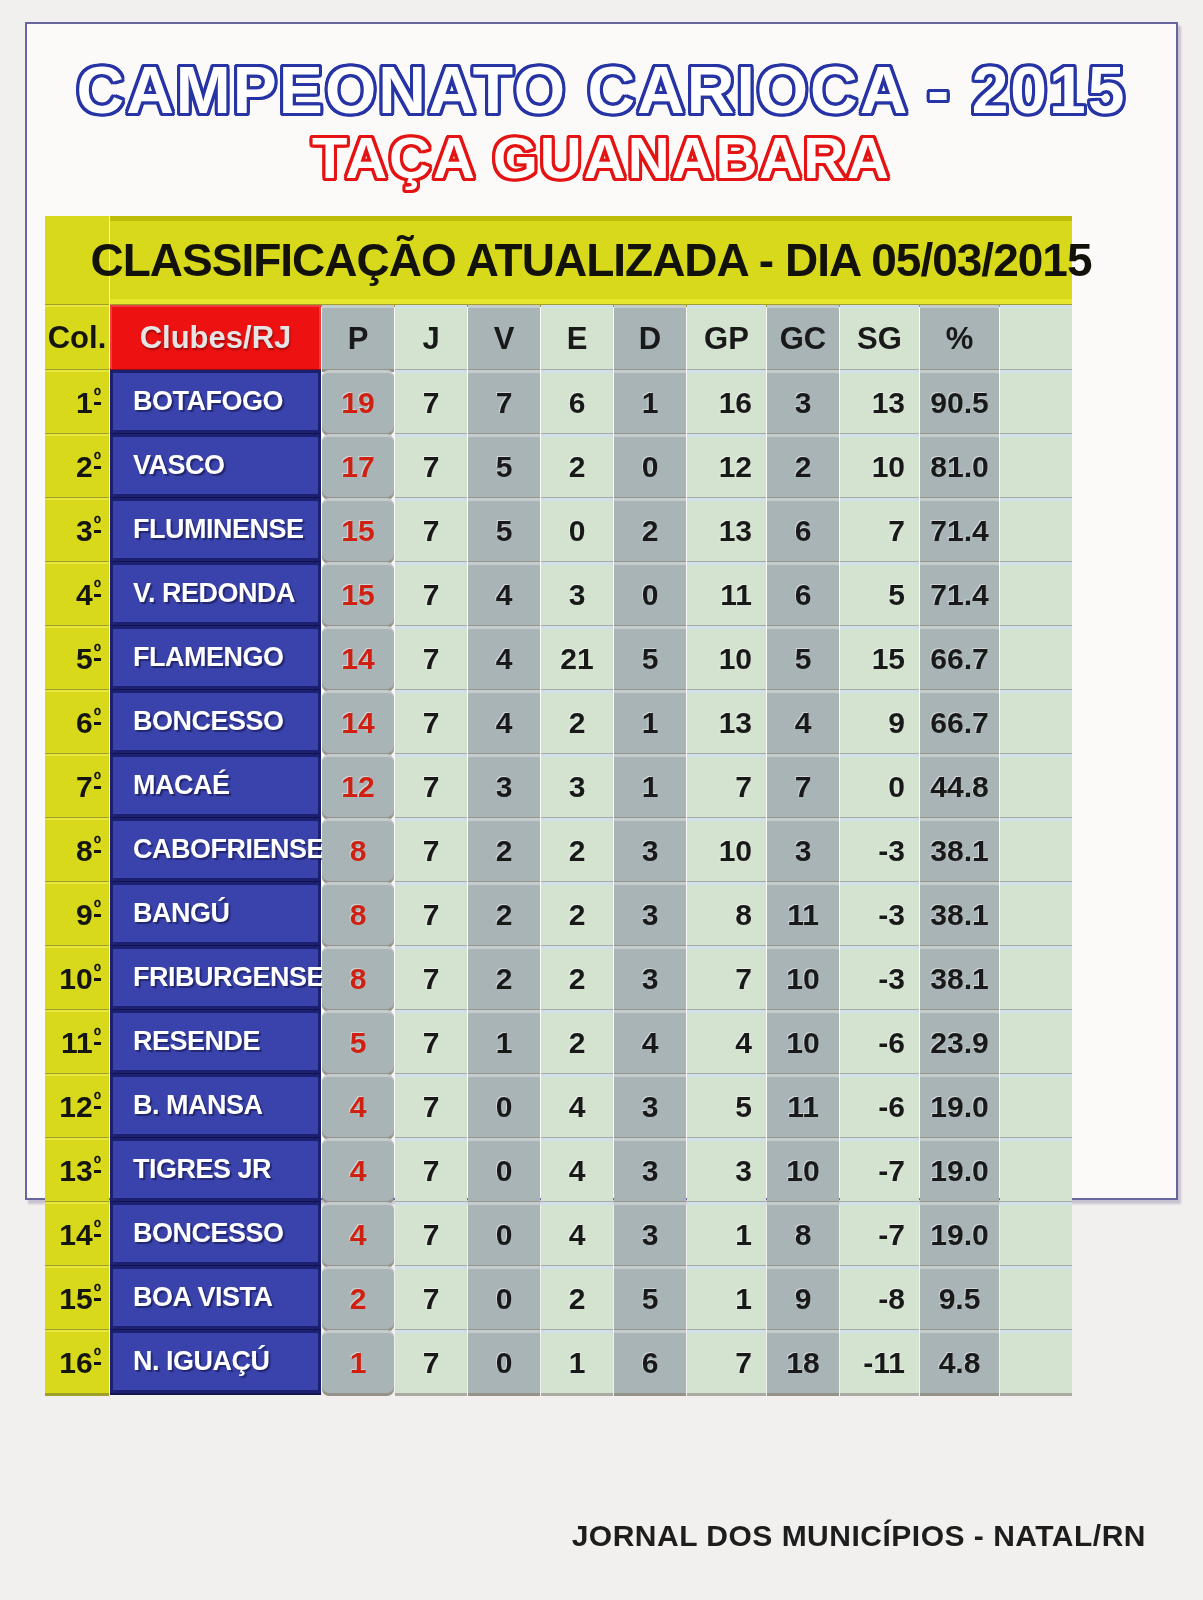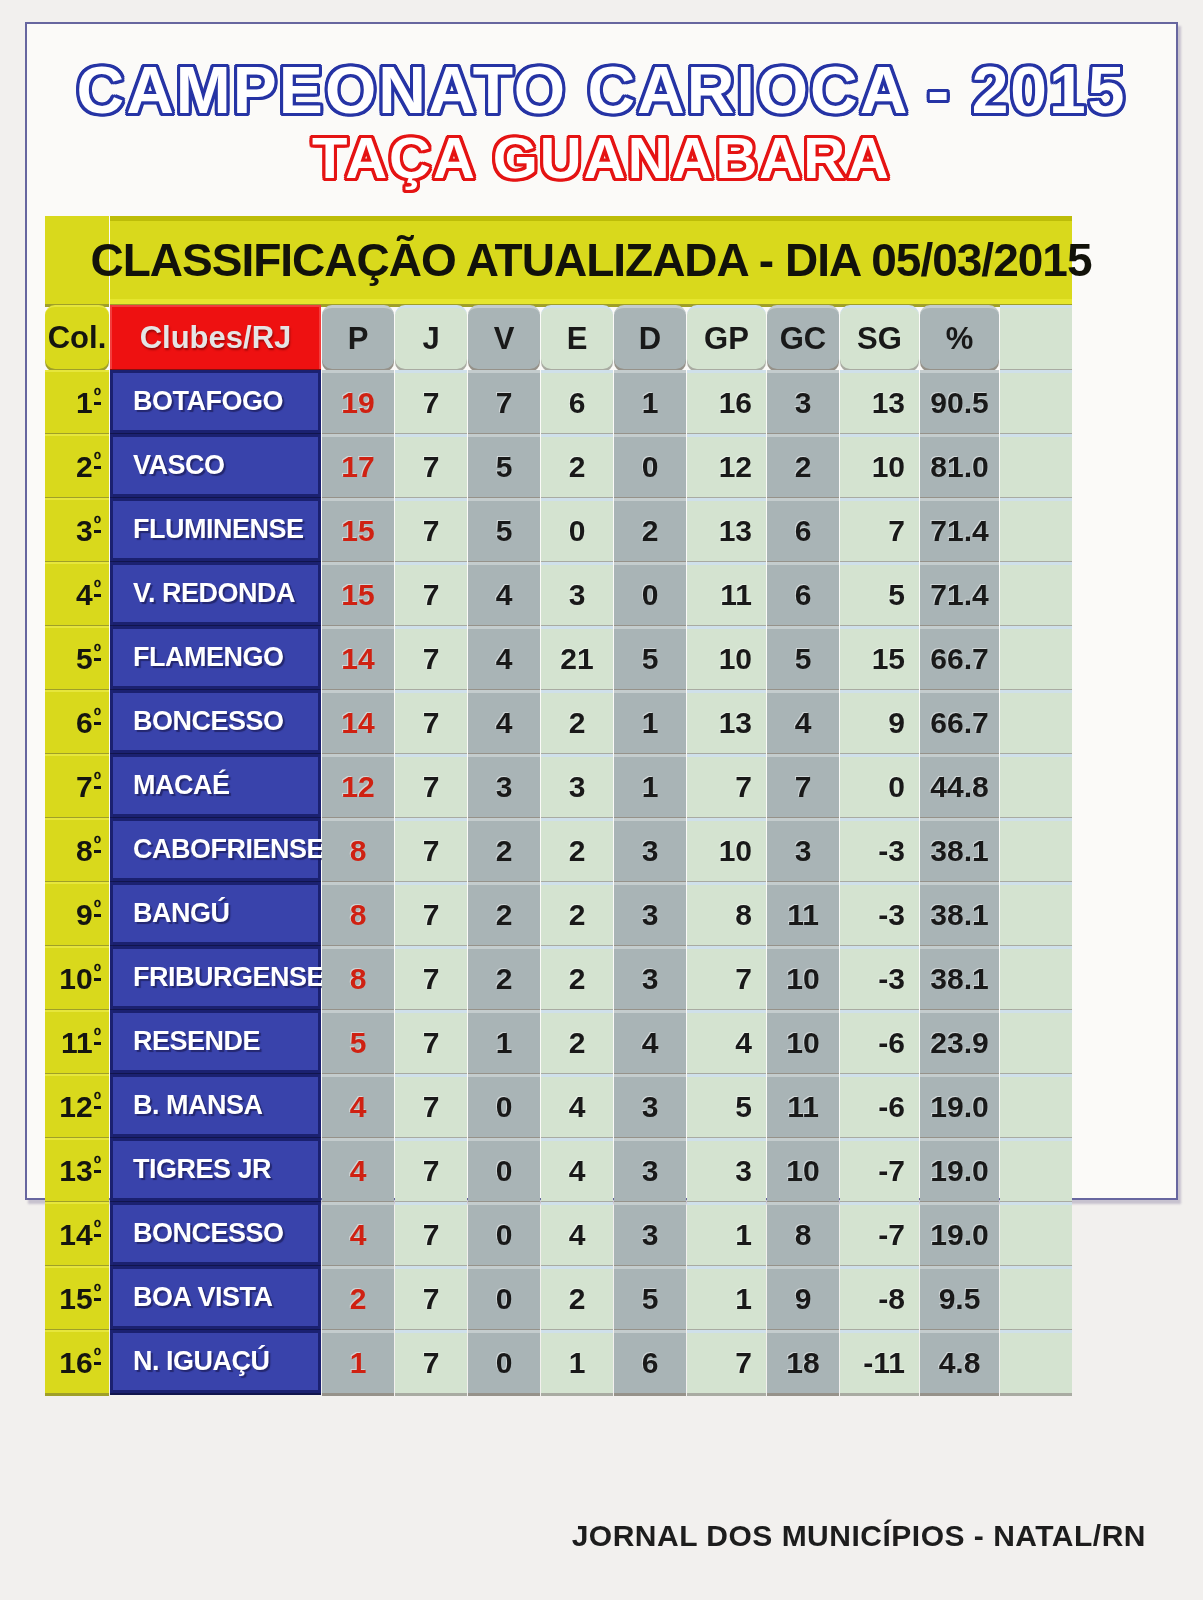--- a/index.html
+++ b/index.html
@@ -70,37 +70,37 @@
   .c-gray{
     background:#a9b4b6;color:#191919;
     border-top:3px solid #c4cccd;
     box-shadow:0 3px 0 #96928a;
   }
   .c-green{
     background:#d4e3d0;color:#191919;
     border-top:3px solid #cfe0ea;
     box-shadow:0 3px 0 #a9aba2;
   }
-  .hdr{font-size:31px;border-radius:10px;}
+  .hdr{font-size:31px;}
   .pos{font-size:30px;justify-content:flex-end;padding-right:8px;}
   .pos .num{line-height:1;}
   .pos .ord{
     display:inline-block;font-size:20px;line-height:14px;height:13px;
     border-bottom:3px solid #141414;margin-left:1px;transform:translateY(-6px);
   }
   .club{
     background:#3943ab;color:#ffffff;
     border:3px solid #1b2170;
     box-shadow:0 2px 0 #11154d;
     font-size:27px;letter-spacing:-0.5px;
     justify-content:flex-start;padding-left:20px;white-space:nowrap;
     text-shadow:2px 2px 1px rgba(25,25,80,.65);
   }
   .stat{font-size:30px;text-shadow:-1px -1px 0 rgba(255,255,255,.45);}
-  .stat.red{color:#cf2112;}
+  .stat.red{color:#cf2112;border-radius:7px;}
   .stat.ra{justify-content:flex-end;padding-right:14px;}
   .spacer{}
   .footer{
     position:absolute;right:30px;top:1495px;
     font-size:30px;font-weight:bold;color:#1d1d1d;letter-spacing:.5px;
     white-space:nowrap;
   }
 </style>
 </head>
 <body>

